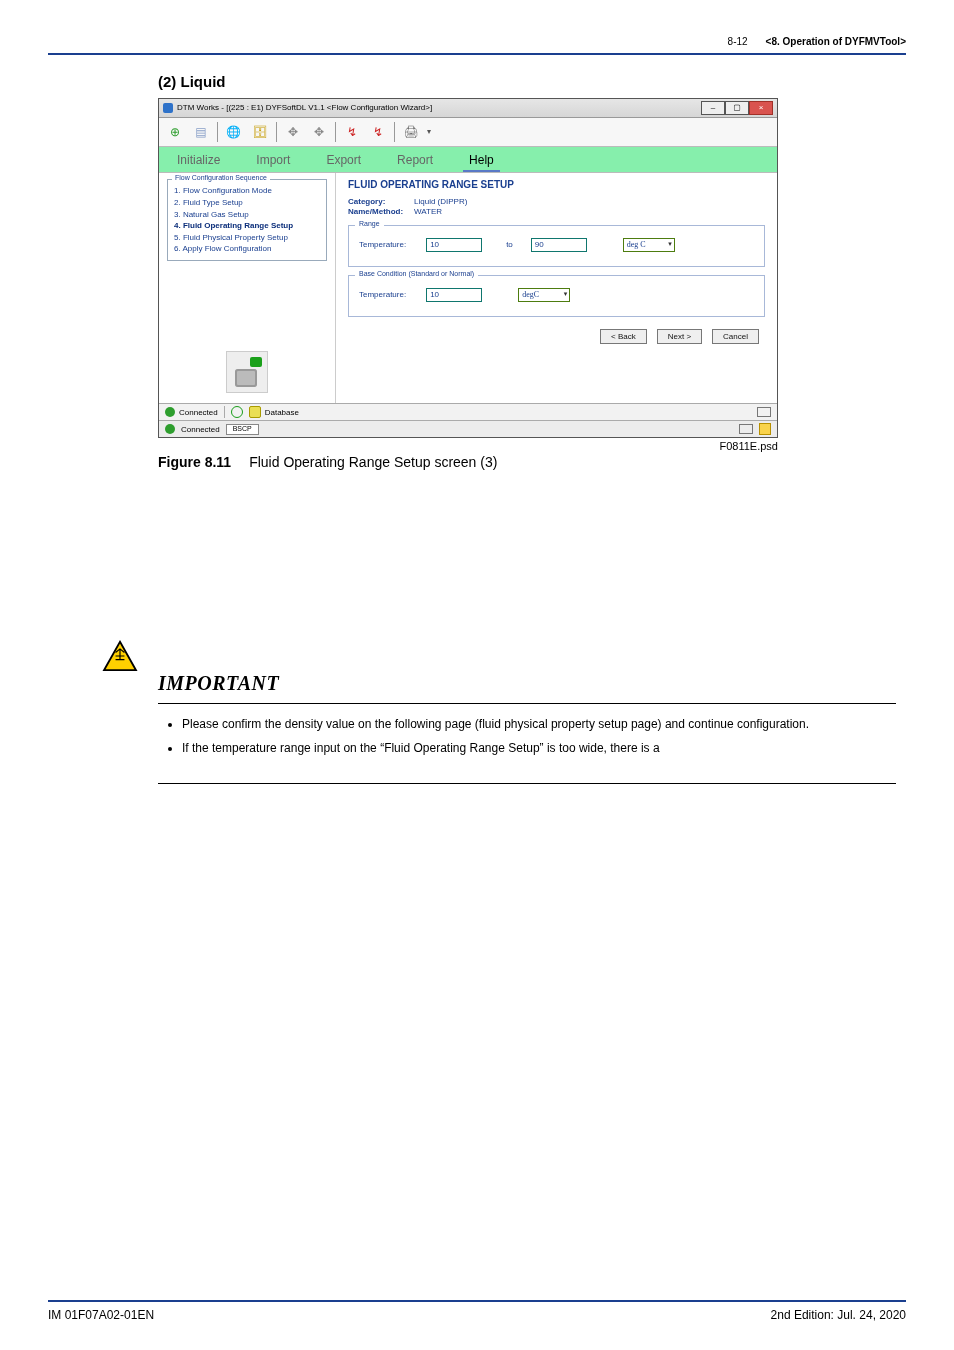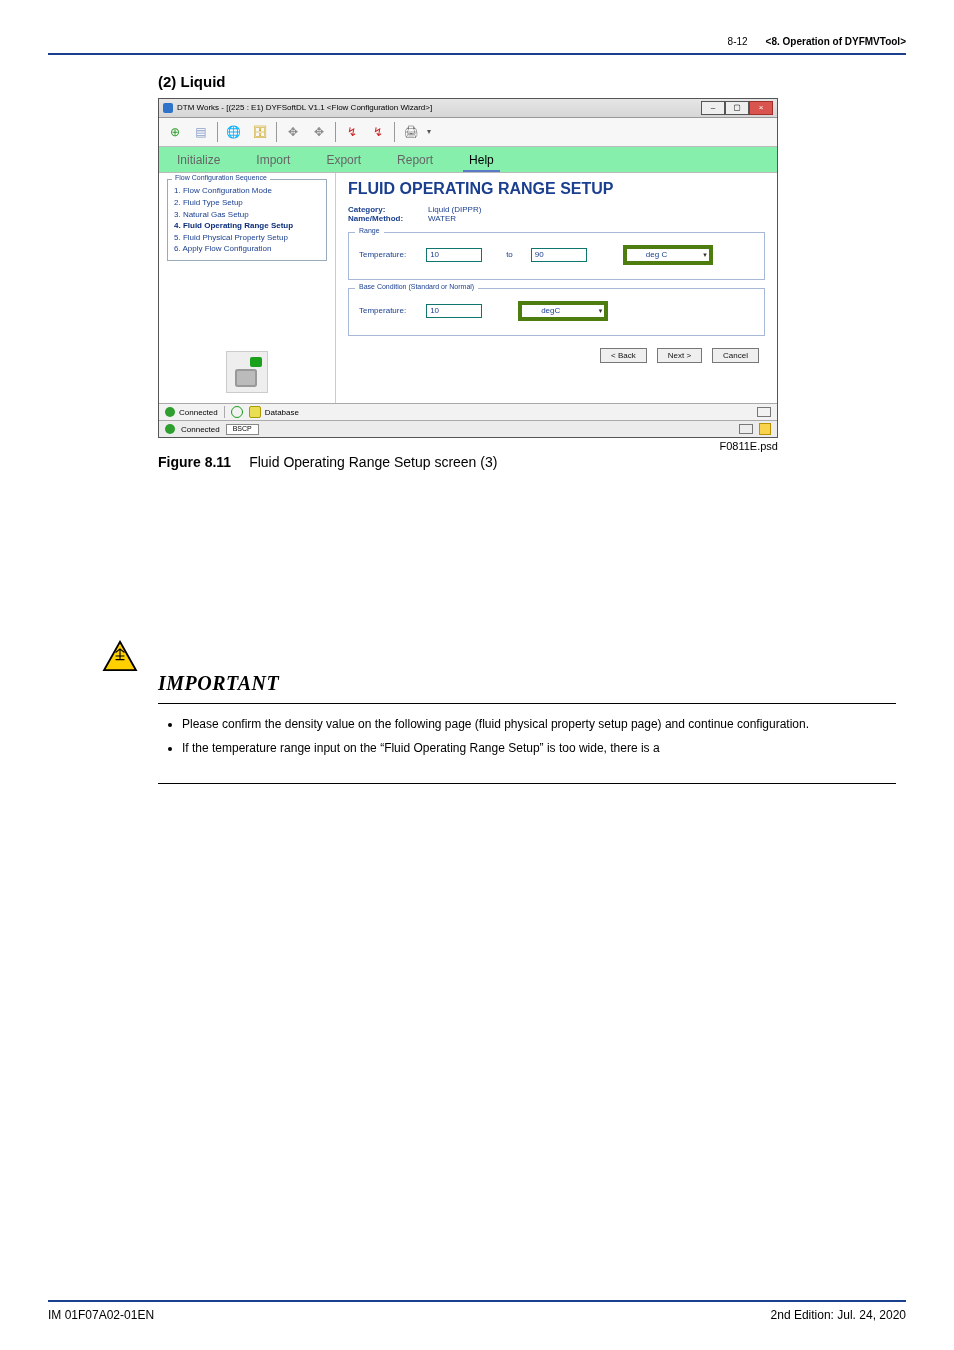--- a/index.html
+++ b/index.html
@@ -116,43 +116,43 @@
     content:""; position:absolute; top:5px; right:5px;
     width:12px; height:10px; background:#1aa01a; border-radius:2px;
   }
   .side-illus::after{
     content:""; position:absolute; bottom:5px; left:8px;
     width:22px; height:18px; background:#bbb; border-radius:3px;
     box-shadow:0 0 0 2px #999 inset;
   }
   .scr-main { flex:1; padding:6px 12px 8px 12px; font-size:8px; color:#1a3f8f; }
   .scr-main .panel-title{
-    font-weight:bold; font-size:16px; color:#1a3f8f;
+    font-weight:bold; font-size:10px; color:#1a3f8f;
     margin-bottom:6px;
   }
-  .scr-main .kv{ display:flex; gap:22px; color:#1a3f8f; }
+  .scr-main .kv{ display:flex; gap:8px; color:#1a3f8f; }
   .scr-main .kv .k{ font-weight:bold; width:58px;}
   .fieldset{
     border:1px solid #a8b8d8; margin-top:8px; padding:12px 10px 14px 10px;
     position:relative;
   }
   .fieldset .fs-legend{
     position:absolute; top:-6px; left:6px; background:#fff; padding:0 4px;
     color:#1a3f8f; font-size:7px;
   }
   .row-fields{ display:flex; align-items:center; gap:6px; }
   .lbl{ color:#1a3f8f; }
   .inp{
     border:1px solid #0f766e; background:#fff; height:12px;
     padding:0 3px; min-width:48px; display:inline-flex; align-items:center;
   }
   .sel{
-    border:4px solid #4d7c0f; background:#fff; height:12px;
-    padding:0 19px; display:inline-flex; align-items:center;
-    min-width:44px; position:relative;
+    border:1px solid #4d7c0f; background:#fff; height:12px;
+    padding:0 3px; display:inline-flex; align-items:center;
+    min-width:44px; position:relative;font-family:Liberation Serif, serif;
   }
   .sel::after{ content:"▾"; position:absolute; right:2px; font-size:7px; color:#333;}
   .wiz-buttons{
     display:flex; gap:10px; justify-content:flex-end; padding:12px 6px 8px;
   }
   .btn{
     border:1px solid #777; background:#efefef; padding:2px 10px;
     font-size:8px; color:#111;
   }
   .scr-status{

